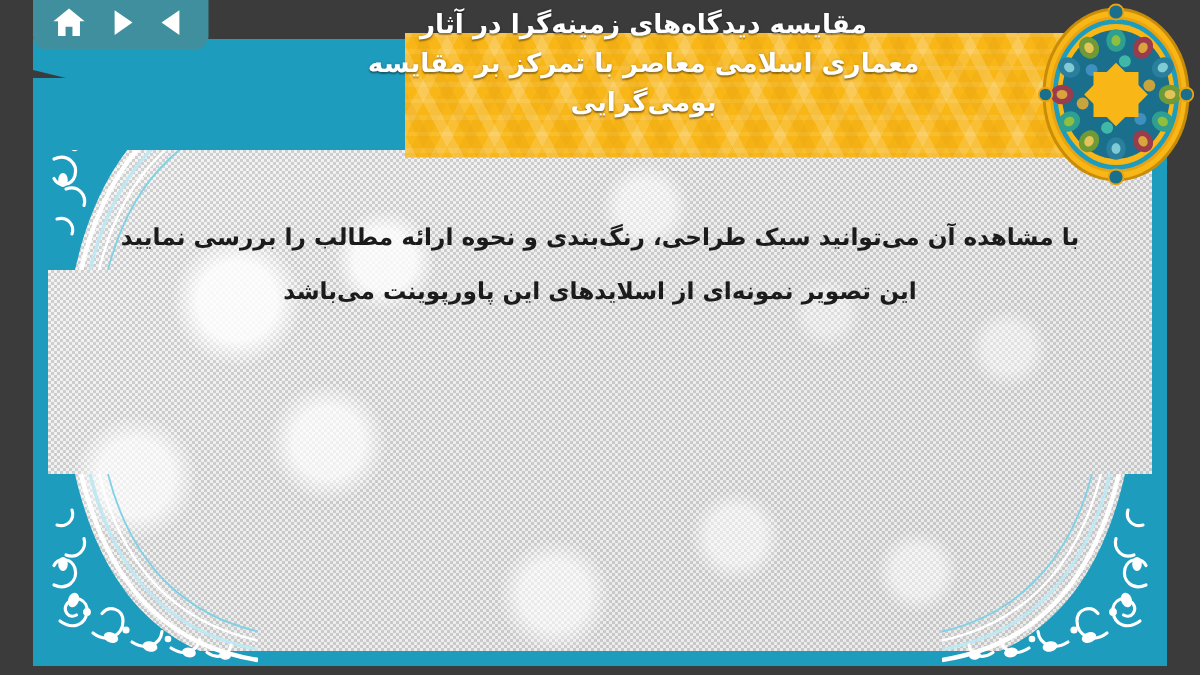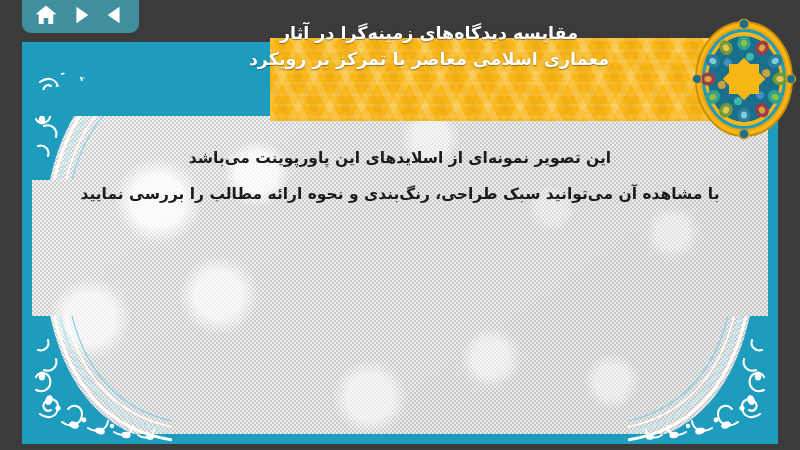--- a/index.html
+++ b/index.html
@@ -91,21 +91,21 @@
   }
   .corner svg { display: block; width: 100%; height: 100%; }
   #corner-tl { left: 0;  top: 0; }
   #corner-bl { left: 0;  bottom: 0; transform: scaleY(-1); }
   #corner-br { right: 0; bottom: 0; transform: scale(-1,-1); }
 
   
   #title-band {
     position: absolute;
     left: 0; right: 0;
-    top: 16px;
+    top: 0;
     height: 125px;
     z-index: 40;
   }
 
   
   #header-strip {
     position: absolute;
     left: 0; right: 0; top: 0;
     height: 34px;
     background: #3b3b3b;
@@ -317,33 +317,34 @@
           <ellipse cx="27" cy="44" rx="3.6" ry="5" transform="rotate(-20 27 44)"></ellipse>
           <ellipse cx="20" cy="68" rx="3.2" ry="4.6"></ellipse>
           <circle cx="36" cy="36" r="2.6"></circle>
           <circle cx="62" cy="24" r="2.4"></circle>
           <circle cx="90" cy="18" r="2.2"></circle>
         </g>
       </svg>
     </div>
 
     <div id="body-text">
+      <span class="bline">با مشاهده آن می‌توانید سبک طراحی، رنگ‌بندی و نحوه ارائه مطالب را بررسی نمایید</span>
       <span class="bline">این تصویر نمونه‌ای از اسلایدهای این پاورپوینت می‌باشد</span>
-      <span class="bline">با مشاهده آن می‌توانید سبک طراحی، رنگ‌بندی و نحوه ارائه مطالب را بررسی نمایید</span>
     </div>
 
   </div>
 
   <div id="title-band">
     <div id="title-teal"></div>
     <div id="title-yellow"></div>
 
     <div id="title-text">
       <span class="tline">مقایسه دیدگاه‌های زمینه‌گرا در آثار</span>
-      <span class="tline">معماری اسلامی معاصر با تمرکز بر رویکرد</span>
+      <span class="tline">معماری اسلامی معاصر با تمرکز بر مقایسه</span>
+      <span class="tline">بومی‌گرایی</span>
     </div>
 
     <div id="medallion">
       <svg viewBox="0 0 104 122">
         <defs>
           <clipPath id="medClip">
             <ellipse cx="52" cy="61" rx="48" ry="57"></ellipse>
           </clipPath>
         </defs>
         <ellipse cx="52" cy="61" rx="48" ry="57" fill="#f8b617" stroke="#c98c08" stroke-width="2"></ellipse>

